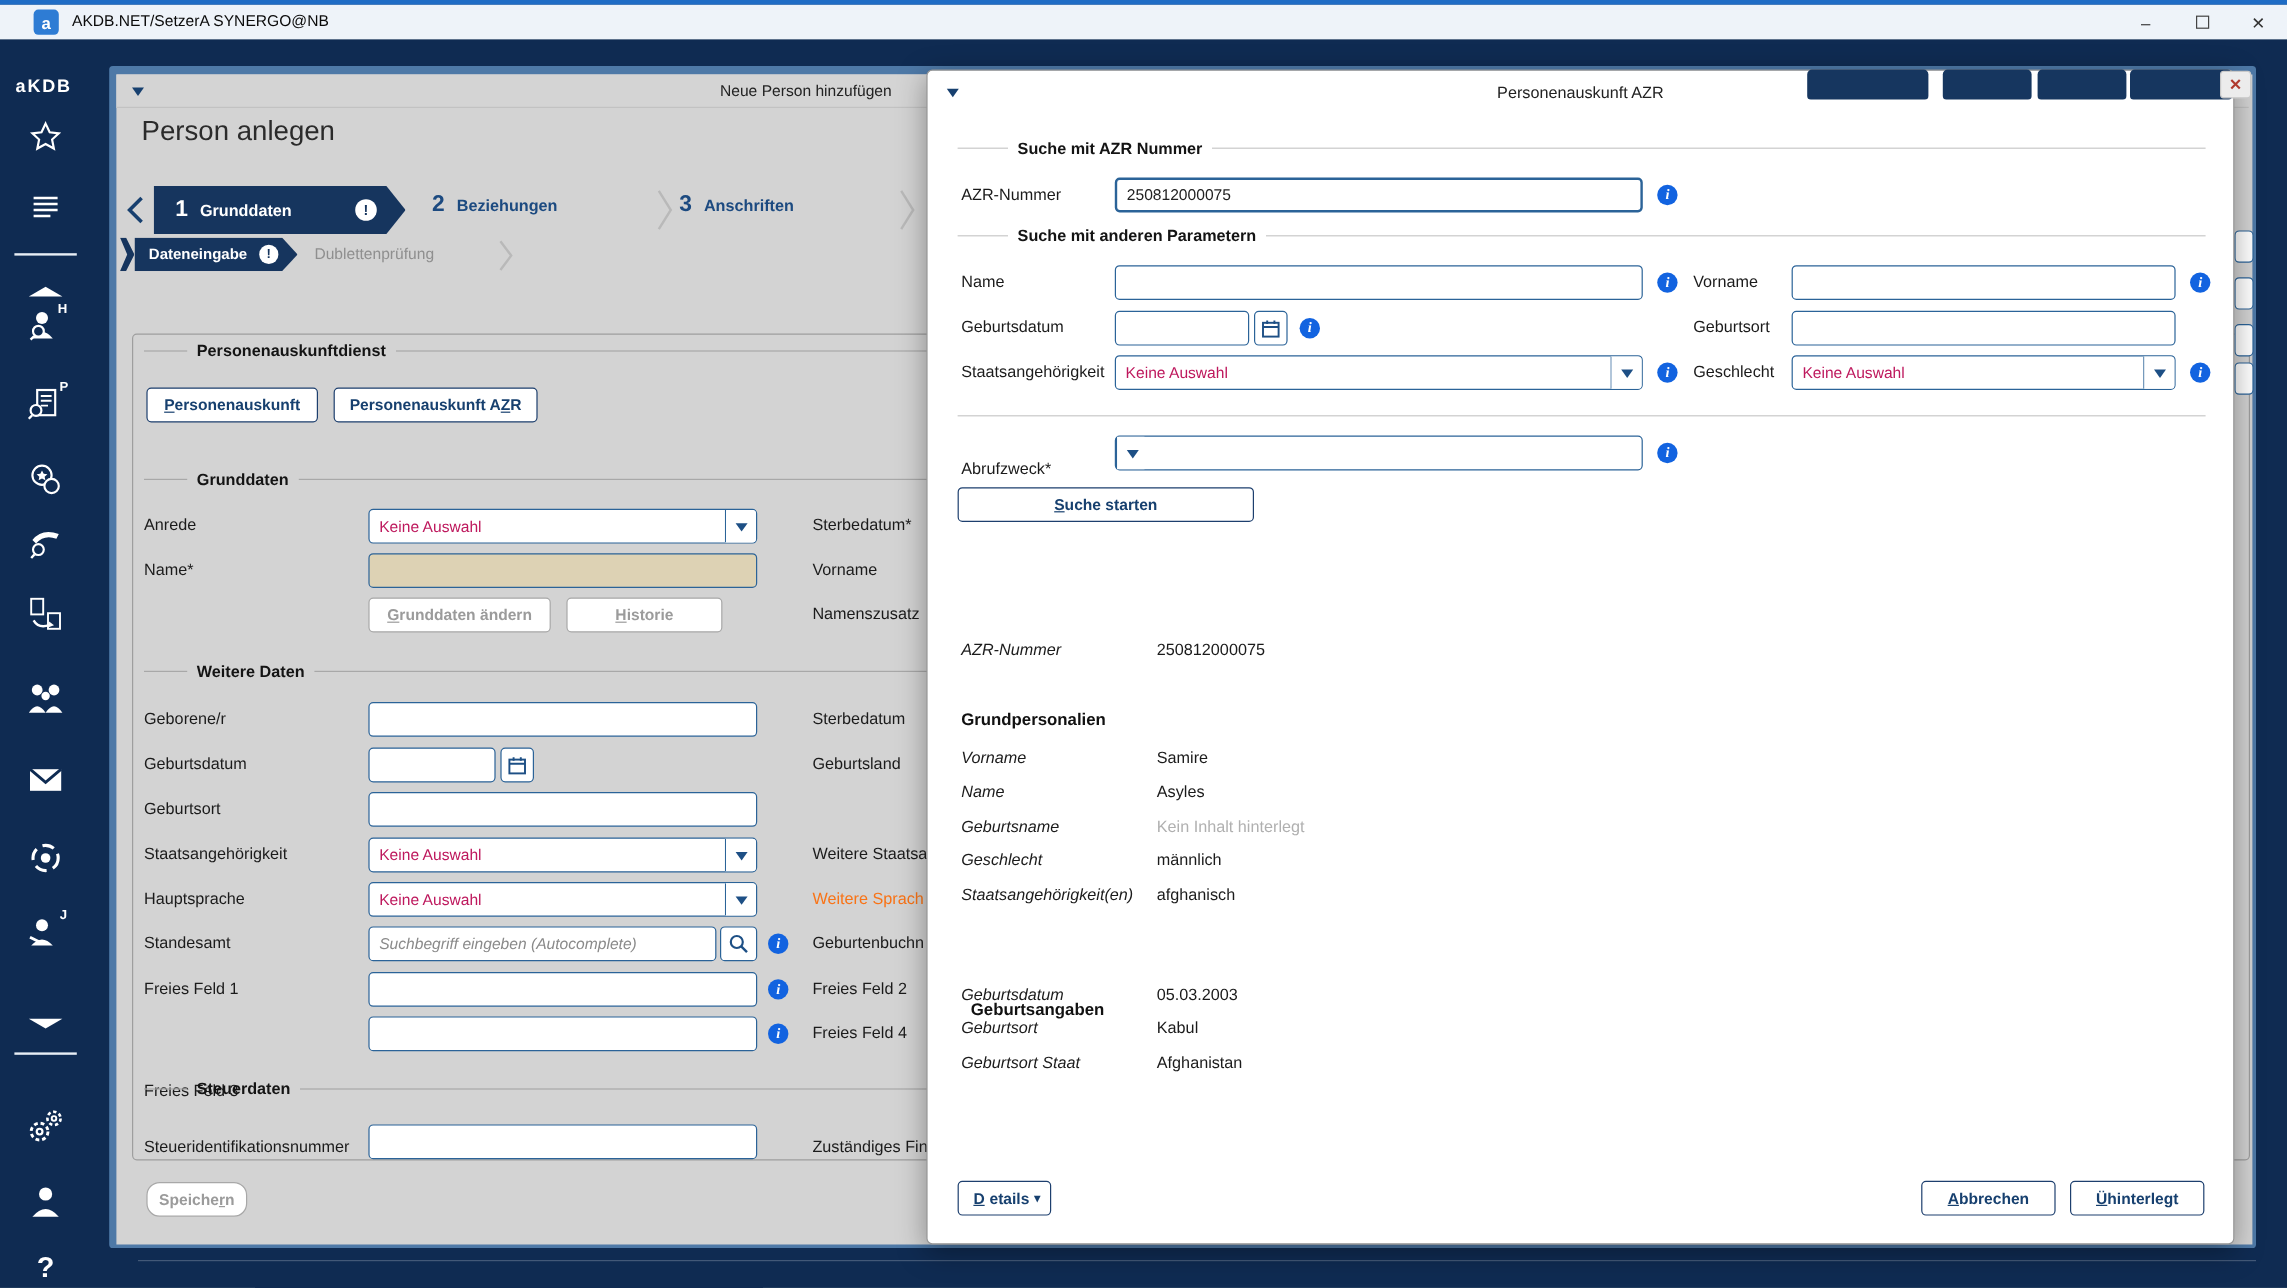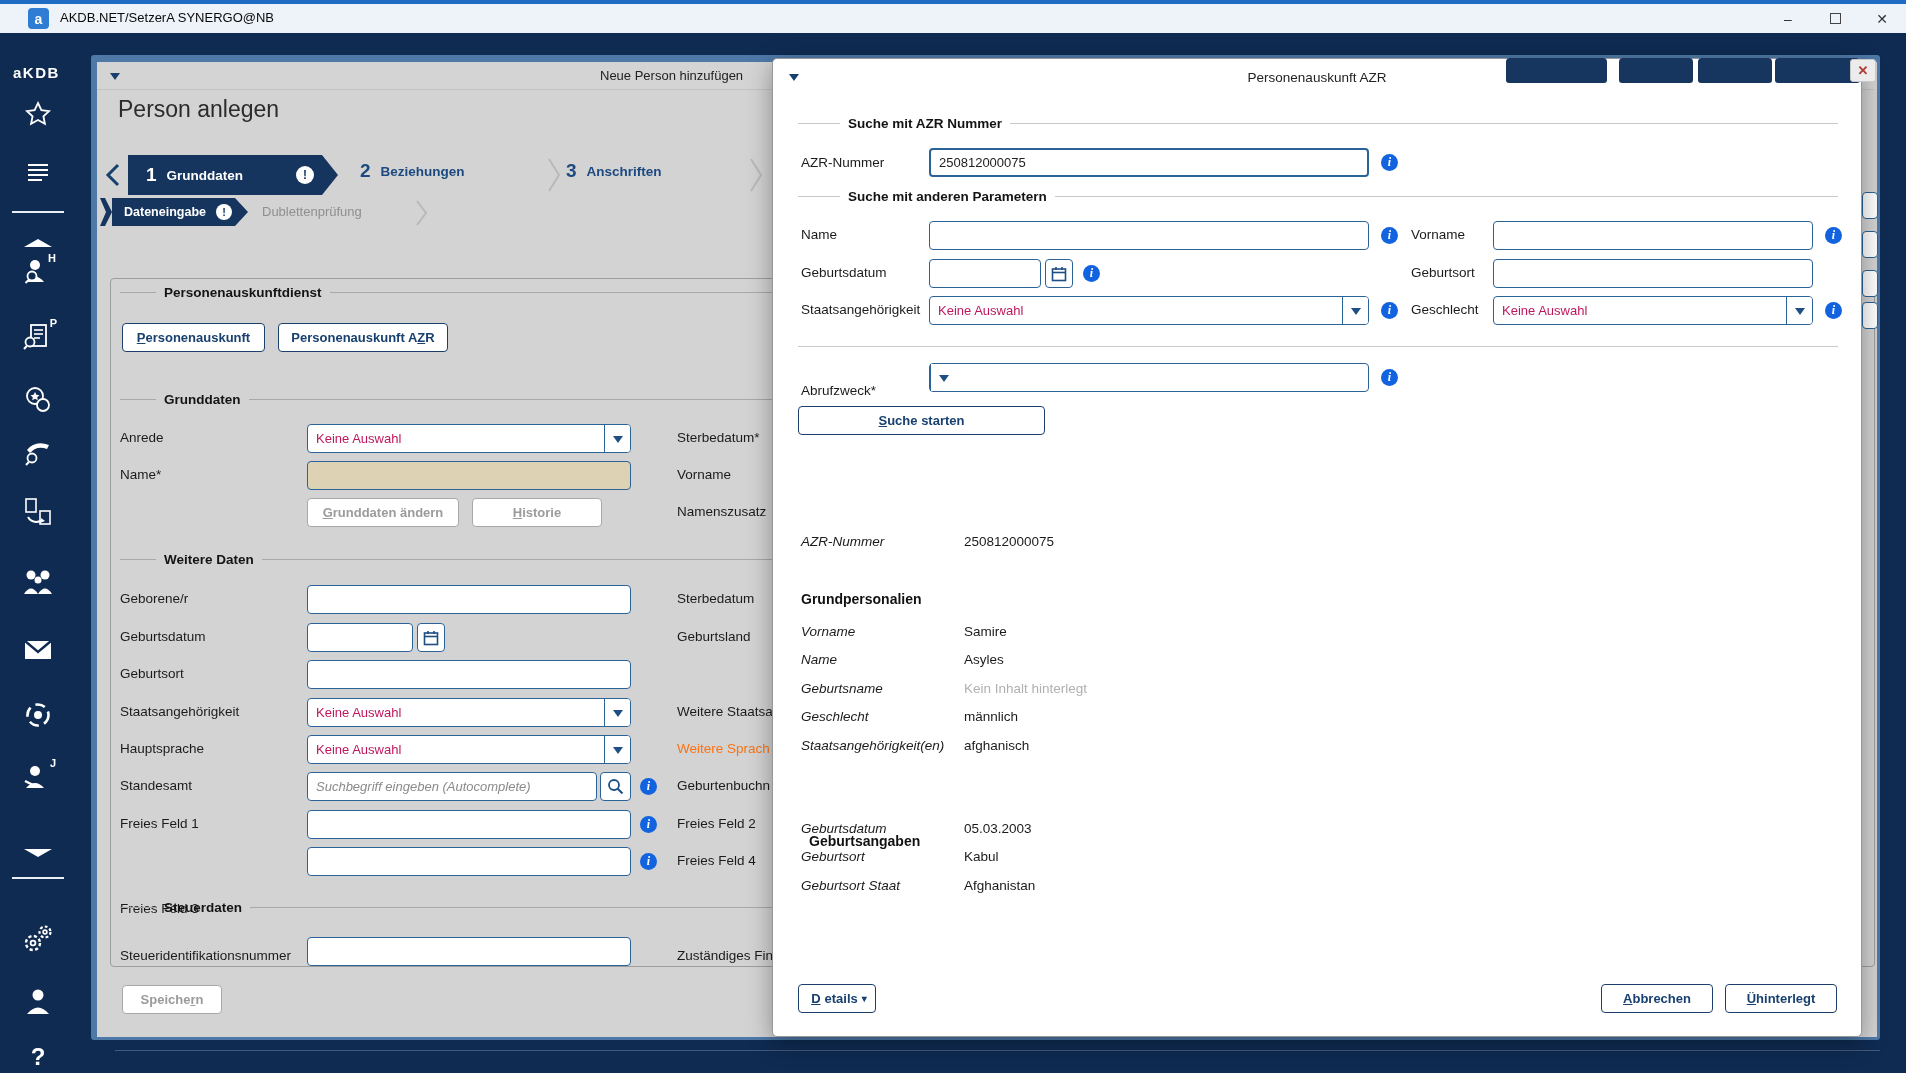--- a/index.html
+++ b/index.html
@@ -379,21 +379,21 @@
   <span class="abs info" style="left:640px;top:853px;">i</span>
 
   <div class="abs fshead" style="left:120px;top:900px;width:1740px;">
     <span class="fsline" style="width:36px;"></span>
     <span class="fstext">Steuerdaten</span>
     <span class="fsline fsgrow"></span>
   </div>
   <span class="abs lbl" style="left:120px;top:948px;">Steueridentifikationsnummer</span>
   <input class="abs inp" style="left: 307px; top: 937px; width: 324px;">
 
-  <button class="abs btn btn-dis" style="left:122px;top:985px;width:100px;height:29px;">
+  <button class="abs btn btn-dis" style="left:122px;top:985px;width:84px;height:29px;border-radius:11px;">
       <span>Speiche</span>
       <span class="u">r</span>
       <span>n</span>
     </button>
 
   <span class="abs lbl" style="left:677px;top:430px;">Sterbedatum*</span>
   <span class="abs lbl" style="left:677px;top:467px;">Vorname</span>
   <span class="abs lbl" style="left:677px;top:504px;">Namenszusatz</span>
   <span class="abs lbl" style="left:677px;top:591px;">Sterbedatum</span>
   <span class="abs lbl" style="left:677px;top:629px;">Geburtsland</span>

